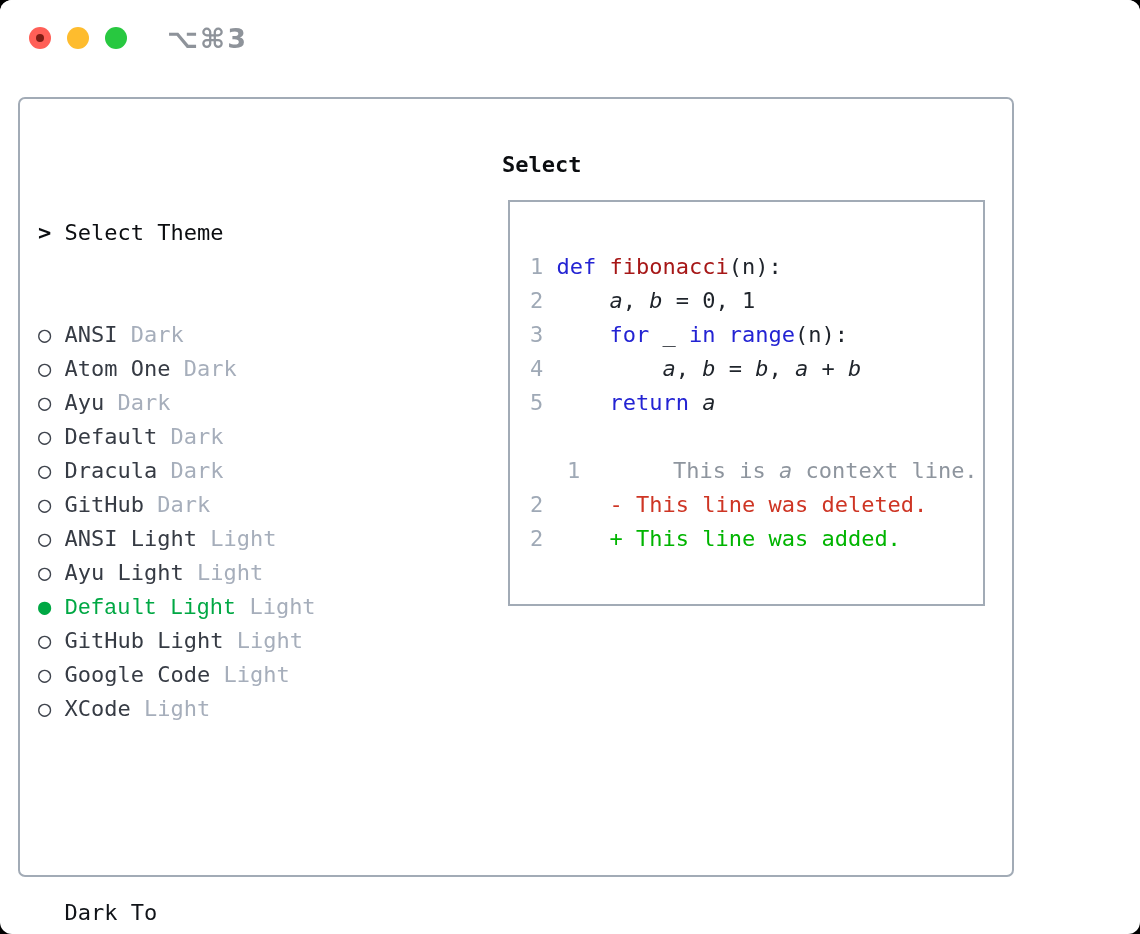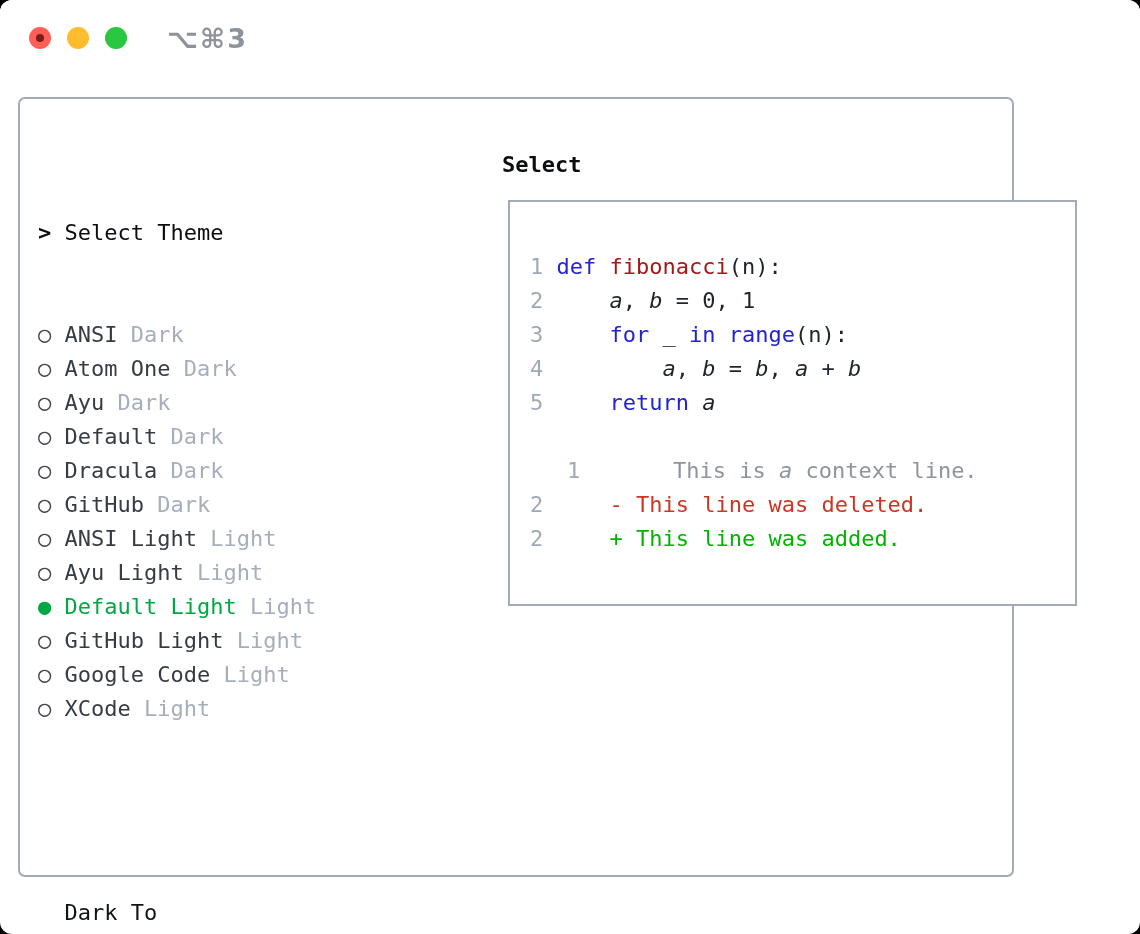--- a/index.html
+++ b/index.html
@@ -28,26 +28,26 @@
   .rows{position:absolute;left:18px;top:49px;font-size:22px;line-height:34px;white-space:pre;color:var(--label);}
   .row{height:34px;}
   .row.blank{height:34px;}
   .cursor{font-weight:bold;color:#0b0d10;}
   .h{font-weight:normal;color:#0b0d10;}
   .apply-header{color:#101318;padding-left:2ch;}
   .theme-row,.apply-row{cursor:pointer;}
   .mk{color:#40454e;}
   .mk.sel{color:var(--ui-green);}
   .lbl{color:var(--label);}
-  .lbl.sel{color:var(--ui-green);}
+  .lbl.sel{color:var(--ui-green);font-family:Liberation Mono, monospace;}
   .tag{color:var(--dim);}
   
   .preview-title{position:absolute;left:482px;top:49px;font-size:22px;line-height:34px;
                  font-weight:bold;color:#0b0d10;}
-  .preview-box{position:absolute;left:488px;top:101px;width:569px;height:406px;background:#fff;
+  .preview-box{position:absolute;left:488px;top:101px;width:477px;height:406px;background:#fff;
                border:2px solid var(--border);}
   .preview-code{padding:48px 0 0 20px;font-size:22px;line-height:34px;white-space:pre;color:var(--code);}
   .pline{height:34px;}
   .pline .ln{color:var(--ln);}
   .pline.ctx{color:var(--ctx);margin-left:37px;}
   .pline.del{color:var(--del);}
   .pline.add{color:var(--add);}
   .tok-kw{color:var(--kw);}
   .tok-fn{color:var(--fn);}
   .tok-var{font-style:italic;}

